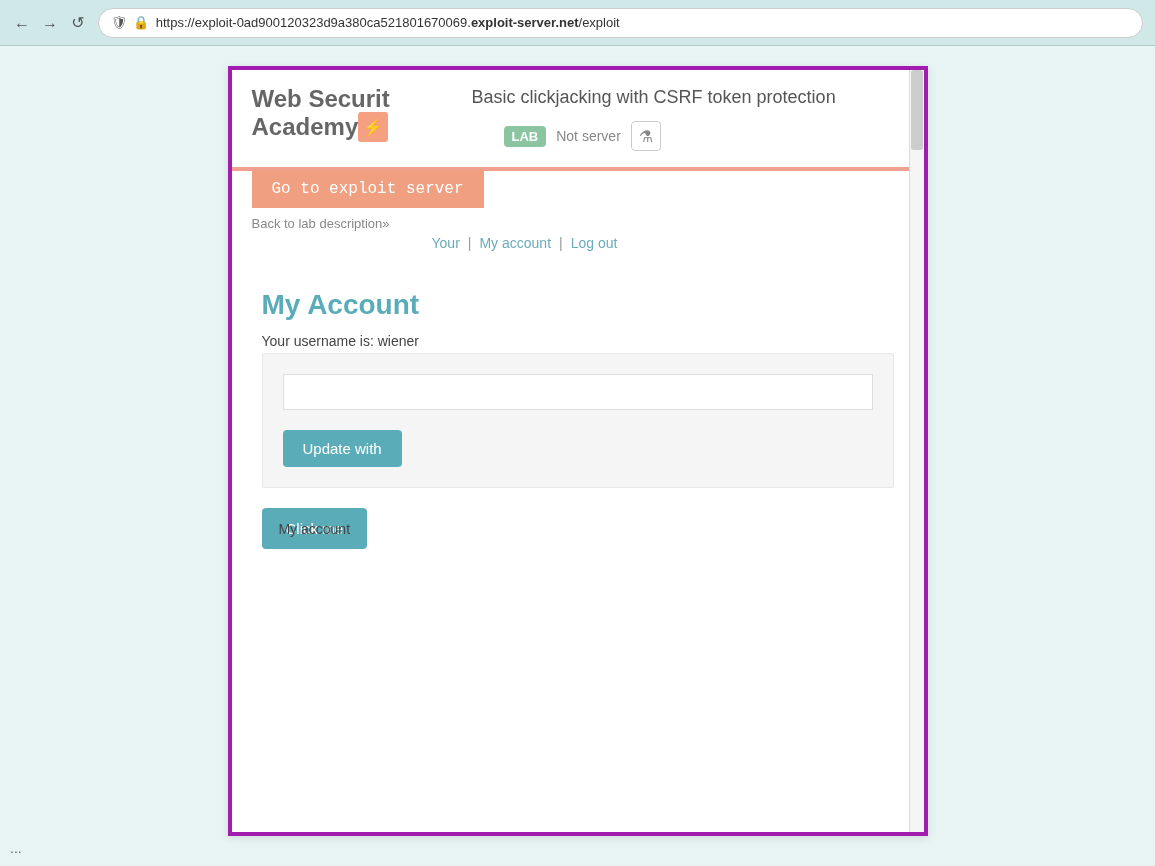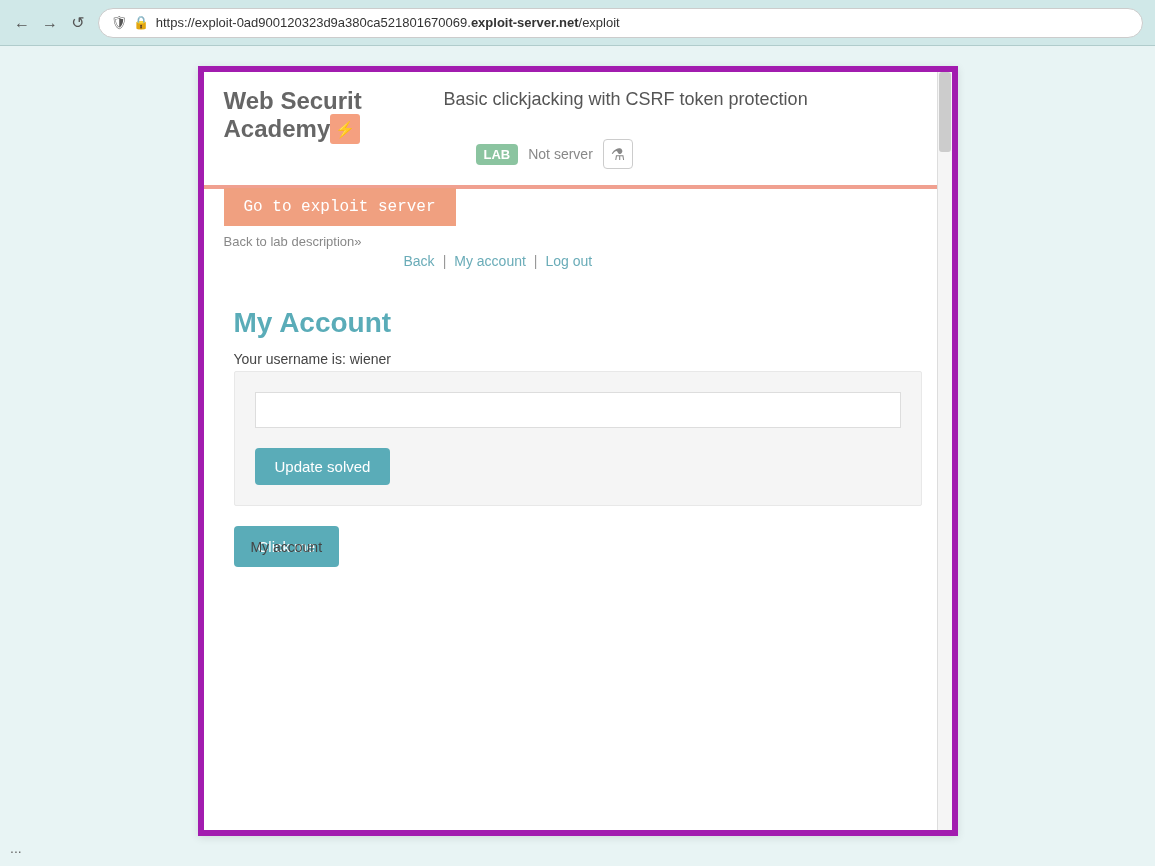--- a/index.html
+++ b/index.html
@@ -76,23 +76,23 @@
       min-height: calc(866px - 46px);
       display: flex;
       justify-content: center;
       align-items: flex-start;
       padding-top: 20px;
     }
 
     
     .page-container {
       background: white;
-      width: 760px;
+      width: 700px;
       min-height: 770px;
-      border: 6px solid #a21caf;
+      border: 4px solid #a21caf;
       box-shadow: 0 2px 8px rgba(0,0,0,0.1);
       position: relative;
       overflow: hidden;
     }
 
     
     .page-container::after {
       content: '';
       position: absolute;
       right: 0;
@@ -157,21 +157,21 @@
 
     .lab-title-area {
       flex: 1;
     }
 
     .lab-title {
       font-size: 18px;
       color: #555;
       font-weight: normal;
       line-height: 1.3;
-      margin-bottom: 28px;
+      margin-bottom: 12px;
     }
 
     .lab-status {
       display: flex;
       align-items: center;
       gap: 10px;
     }
 
     .lab-badge {
       background: #8bc4a0;
@@ -398,37 +398,37 @@
       <div class="orange-divider"></div>
       <button class="exploit-server-btn">Go to exploit server</button>
     </div>
 
     <div class="nav-section">
       <div class="back-link">
         <span>Back to lab description</span>
         <span>»</span>
       </div>
       <div class="nav-links">
-        <a class="nav-link">Back</a>
+        <a class="nav-link">Your</a>
         <span class="nav-separator">|</span>
         <a class="nav-link">My account</a>
         <span class="nav-separator">|</span>
         <a class="nav-link">Log out</a>
       </div>
     </div>
 
     <div class="main-content">
       <h1 class="page-title">My Account</h1>
       <p class="username-text">Your username is: wiener</p>
 
       
       <div class="form-container">
         <input class="email-input" type="text" placeholder="" style="">
         <br>
-        <button class="update-btn">Update solved</button>
+        <button class="update-btn">Update with</button>
       </div>
 
       
       <div class="clickjack-overlay">
         <button class="click-me-btn">Click me</button>
         <span class="clickjack-label">My account</span>
       </div>
     </div>
 
   </div>

